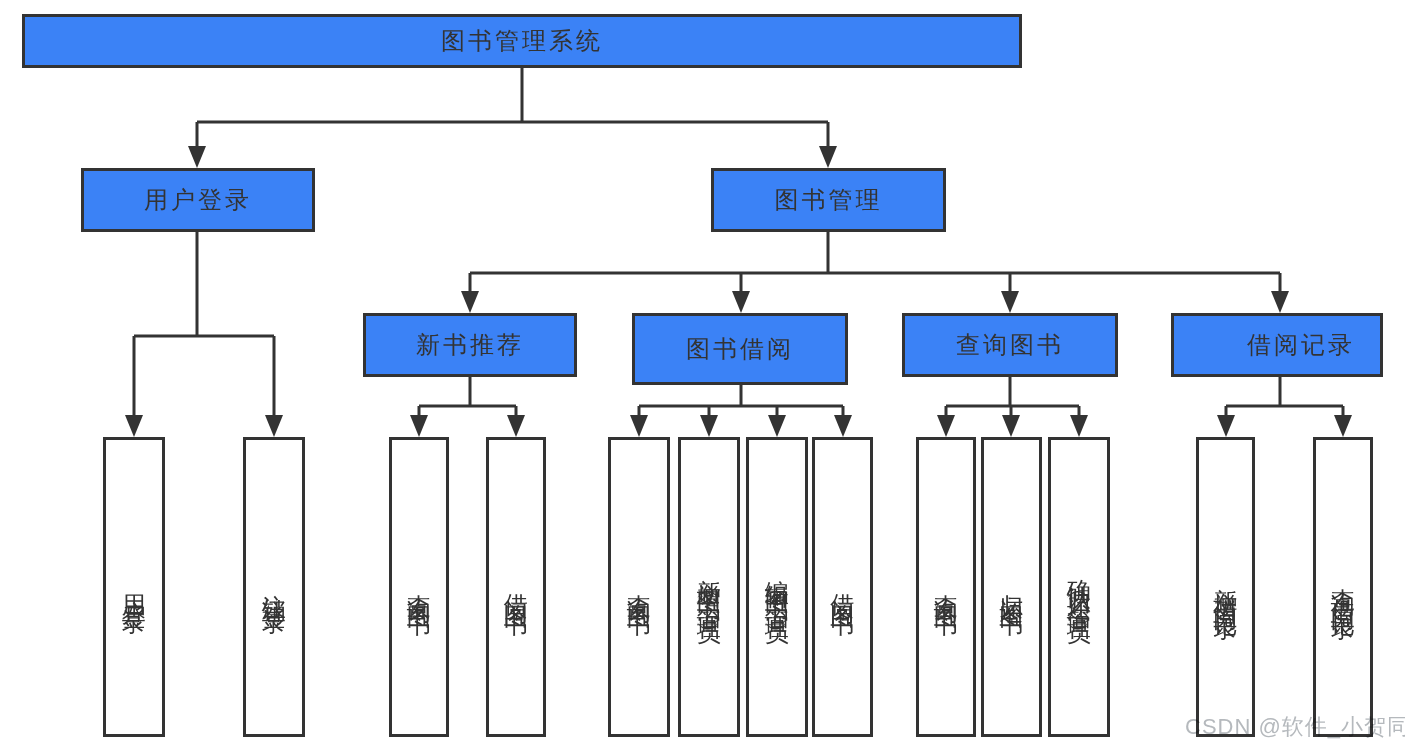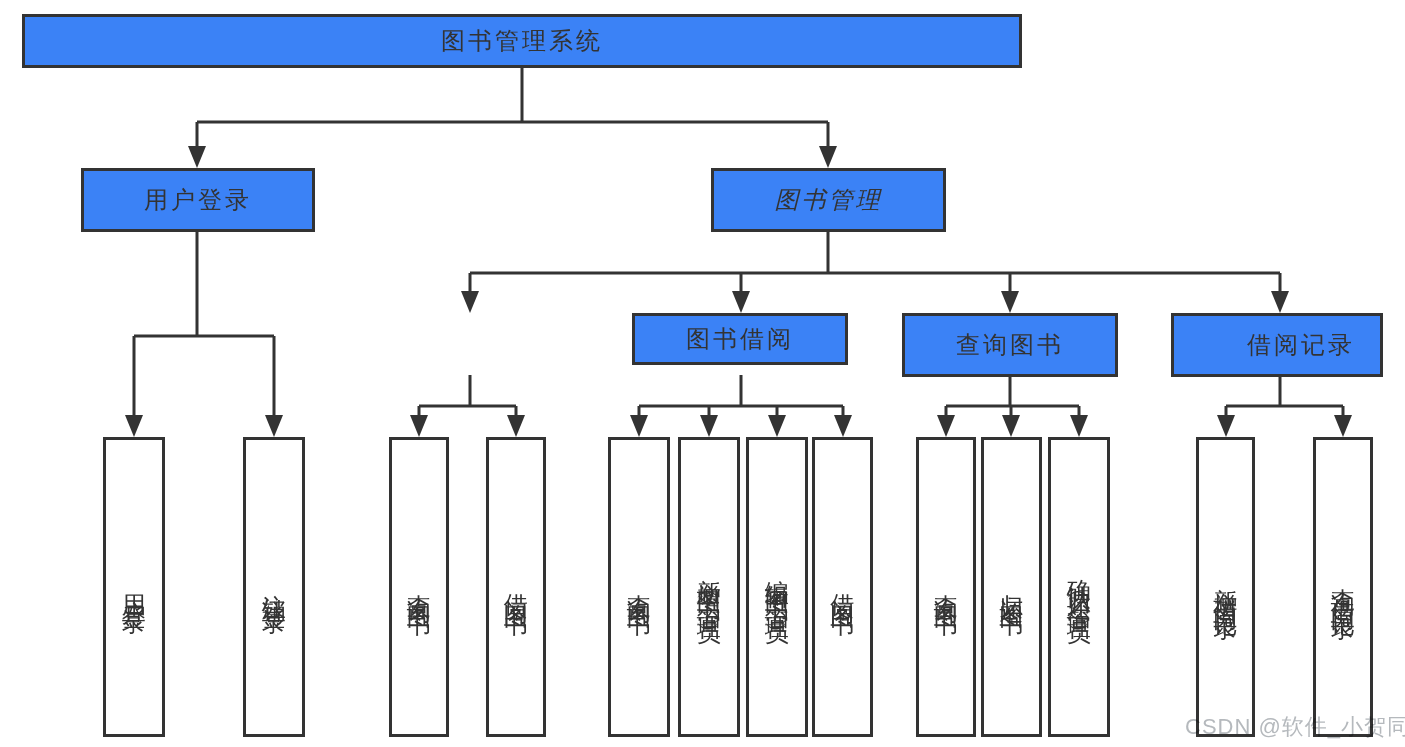--- a/index.html
+++ b/index.html
@@ -69,25 +69,28 @@
     <polygon points="1334,415 1352,415 1343,437"></polygon>
   </svg>
 
   <div class="node" style="left:22px;top:14px;width:1000px;height:54px;">
     <span>图书管理系统</span>
   </div>
 
   <div class="node" style="left:81px;top:168px;width:234px;height:64px;">
     <span>用户登录</span>
   </div>
-  <div class="node" style="left:711px;top:168px;width:235px;height:64px;font-style:italic;">
+  <div class="node" style="left:711px;top:168px;width:235px;height:64px;">
     <span>图书管理</span>
   </div>
 
-  <div class="node" style="left:632px;top:313px;width:216px;height:52px;">
+  <div class="node" style="left:363px;top:313px;width:214px;height:64px;">
+    <span>新书推荐</span>
+  </div>
+  <div class="node" style="left:632px;top:313px;width:216px;height:72px;">
     <span>图书借阅</span>
   </div>
   <div class="node" style="left:902px;top:313px;width:216px;height:64px;">
     <span>查询图书</span>
   </div>
   <div class="node" style="left:1171px;top:313px;width:212px;height:64px;padding-left:48px;">
     <span>借阅记录</span>
   </div>
 
   <div class="leaf" style="left:103px;width:62px;">

